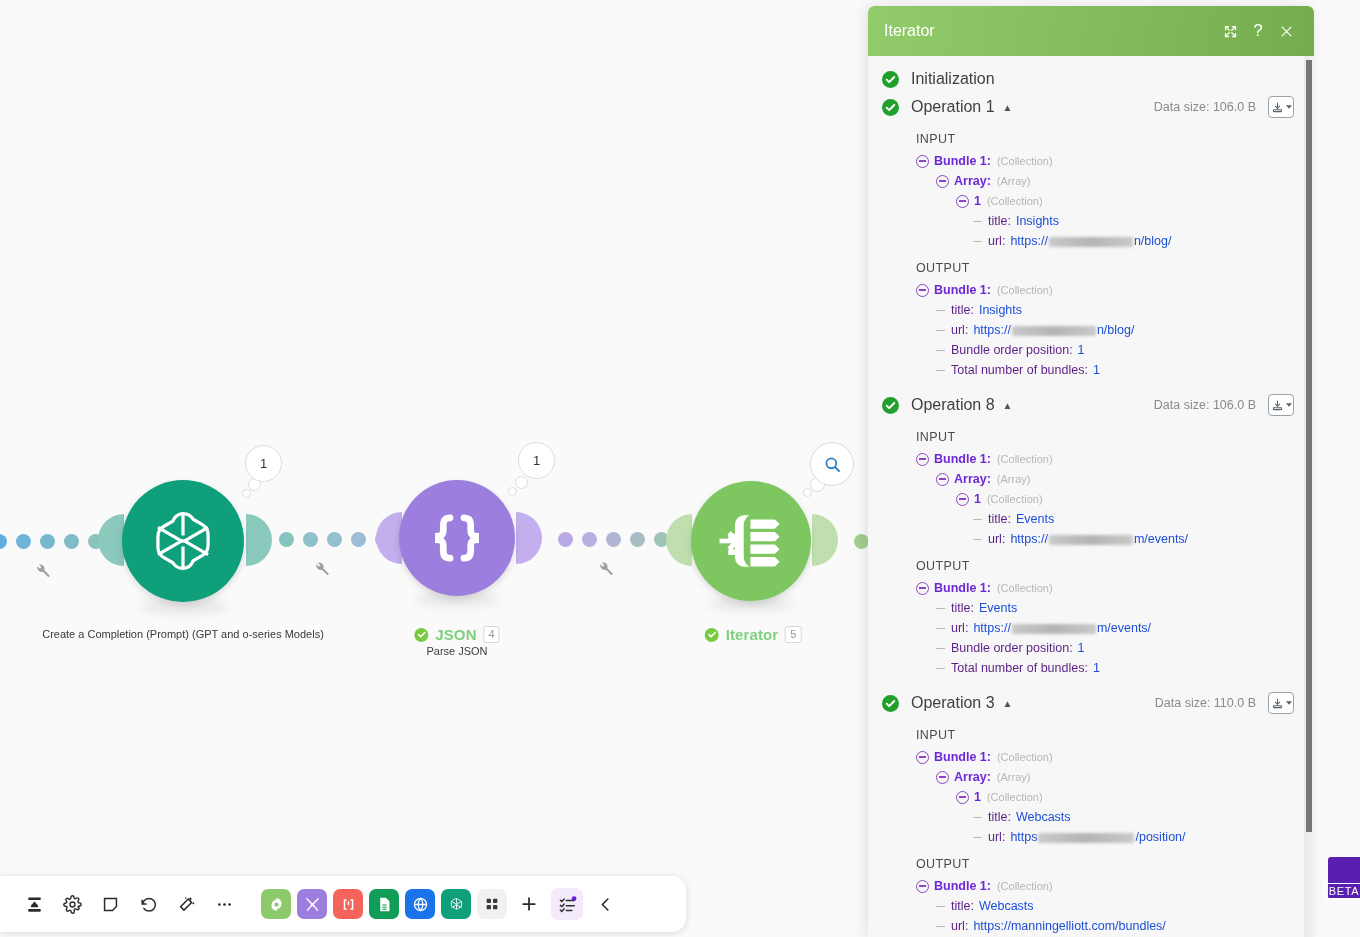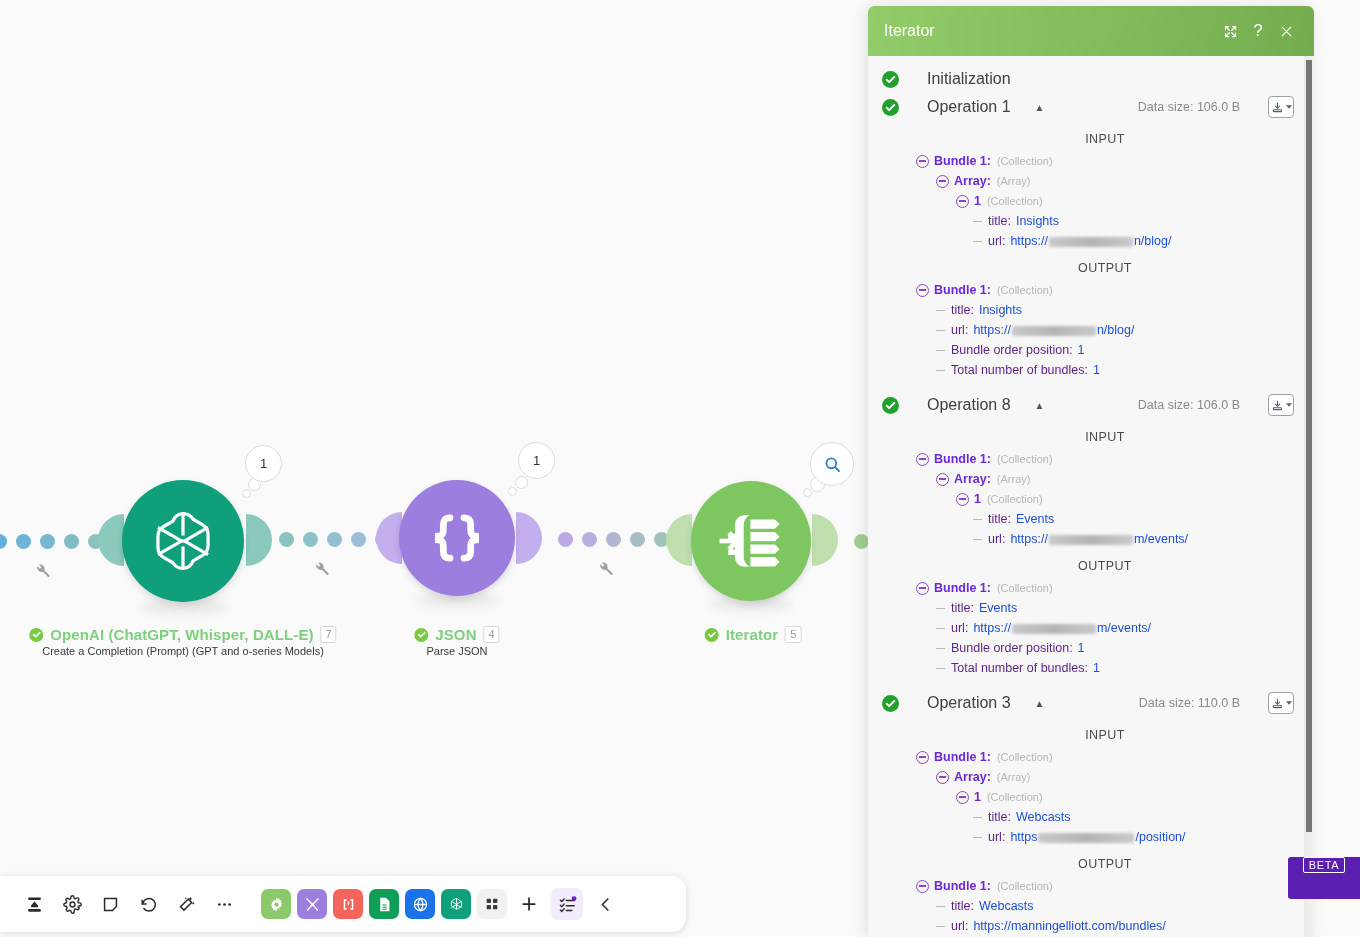--- a/index.html
+++ b/index.html
@@ -113,21 +113,21 @@
   .scrolltrack {
     position: absolute; right: 0px; top: 0; width: 10px; height: 881px;
     background: linear-gradient(90deg,#e9e9e9,#f2f2f2);
   }
   .scrollthumb {
     position: absolute; right: 2px; top: 4px; width: 6px; height: 772px;
     background: #777; border-radius: 0;
   }
 
   .op-row {
-    display: flex; align-items: center; gap: 28px; padding: 4px 0 4px 6px;
+    display: flex; align-items: center; gap: 12px; padding: 4px 0 4px 6px;
   }
   .op-row .op-name { font-size: 16px; color: #404040; }
   .op-row .caret { font-size: 10px; color: #555; margin-left: -4px; }
   .op-row .spacer { flex: 1; }
   .op-row .dsize { font-size: 12.5px; color: #8a8a8a; }
   .dl-btn {
     width: 26px; height: 22px; border: 1px solid #9aa3a8; border-radius: 4px;
     display: flex; align-items: center; justify-content: center; gap: 2px;
     background: #fff; cursor: pointer;
   }
@@ -157,26 +157,26 @@
     width: 9px; height: 1px; background: #b9b9b9; margin-right: 6px; flex: none;
   }
   .indent1 { margin-left: 20px; }
   .indent2 { margin-left: 40px; }
   .indent3 { margin-left: 57px; }
   .redact {
     display: inline-block; height: 10px; border-radius: 2px;
     background: linear-gradient(90deg,#c9c9c9,#b4b4b4,#c9c9c9);
     filter: blur(1.6px); vertical-align: middle; margin: 0 1px;
   }
-  .op-block { margin-bottom: 2px; text-align: center; }
+  .op-block { margin-bottom: 2px; }
 
   
   #beta {
-    position: absolute; right: 0; bottom: 38px; width: 72px; height: 42px;
-    background: #5b1fb0; display: flex; align-items: flex-start; justify-content: center;
+    position: absolute; right: 0; bottom: 38px; width: 32px; height: 42px;
+    background: #5b1fb0; display: flex; align-items: flex-end; justify-content: center;
     border-radius: 3px 0 0 3px;
   }
   #beta span {
     color: #fff; font-size: 11px; letter-spacing: .6px;
     border: 1px solid #fff; padding: 1px 5px; border-radius: 2px;
   }
 </style>
 </head>
 <body>
 
@@ -206,29 +206,20 @@
           <path d="M12 3.1c1.4 0 2.6.74 3.27 1.85l2.9 1.68c1.21.7 1.96 1.99 1.96 3.39v3.36c0 1.4-.75 2.69-1.96 3.39l-2.9 1.68A3.78 3.78 0 0 1 12 20.9a3.78 3.78 0 0 1-3.27-1.85l-2.9-1.68A3.92 3.92 0 0 1 3.87 14V10.6c0-1.4.75-2.69 1.96-3.39l2.9-1.68A3.78 3.78 0 0 1 12 3.1z"></path>
           <path d="M12 3.1v7.1M20.13 7.6l-8.13 4.7M20.13 16.4L12 11.7M12 20.9v-7.1M3.87 16.4L12 11.7M3.87 7.6l8.13 4.7"></path>
         </svg>
       </div>
       <div class="bubble-dot" style="left:242px; top:489px; width:9px; height:9px;"></div>
       <div class="bubble-dot" style="left:248px; top:478px; width:13px; height:13px;"></div>
       <div class="bubble" style="left:245px; top:445px; width:37px; height:37px;">
         <span>1</span>
       </div>
       <div class="node-label" style="left:183px; top:626px;">
-        <div class="title-row">
-          <span class="chk">
-            <svg viewBox="0 0 12 12">
-                <path d="M1.8 6.2l2.7 2.7 5.6-5.6" stroke="#fff" stroke-width="2.1" fill="none" stroke-linecap="round" stroke-linejoin="round"></path>
-              </svg>
-          </span>
-          <span class="name">OpenAI (ChatGPT, Whisper, DALL-E)</span>
-          <span class="badge">7</span>
-        </div>
         <div class="sub">Create a Completion (Prompt) (GPT and o-series Models)</div>
       </div>
     </div>
 
     <div class="dots" style="left:279px; top:532px;">
       <div class="dot" style="background:#87c4c0"></div>
       <div class="dot" style="background:#8cc2c8"></div>
       <div class="dot" style="background:#93c0cf"></div>
       <div class="dot" style="background:#9cbdd8"></div>
       <div class="dot" style="background:#a7b9e0"></div>

